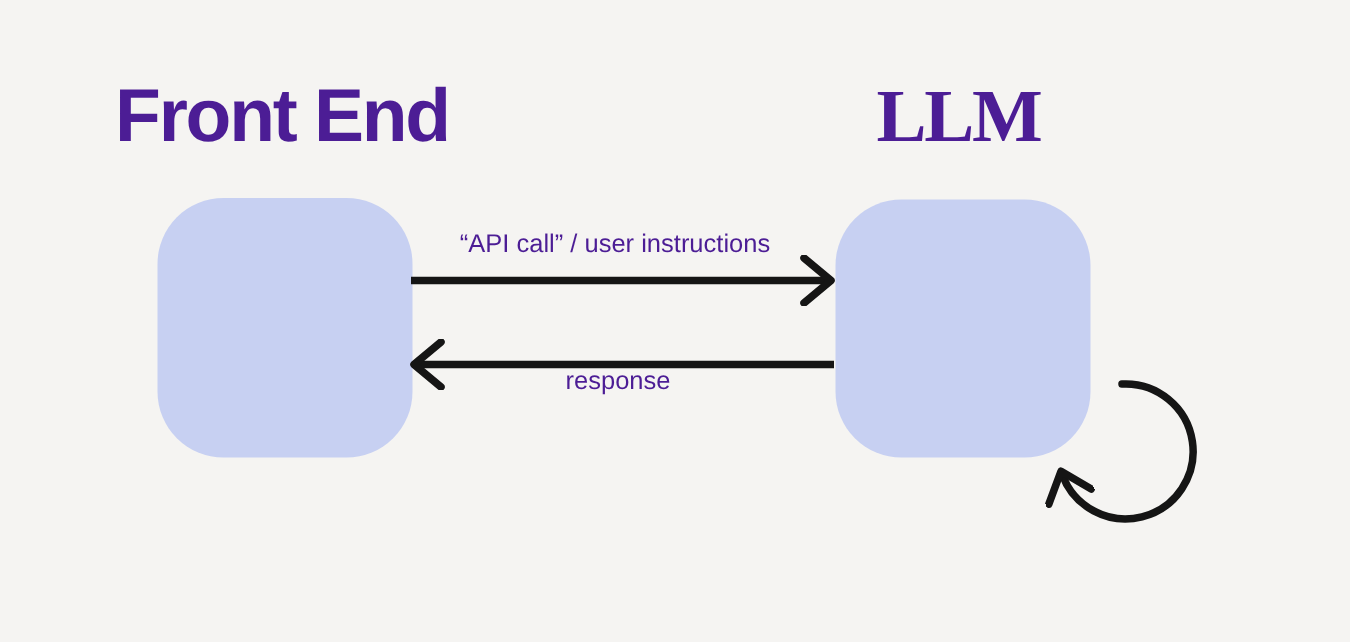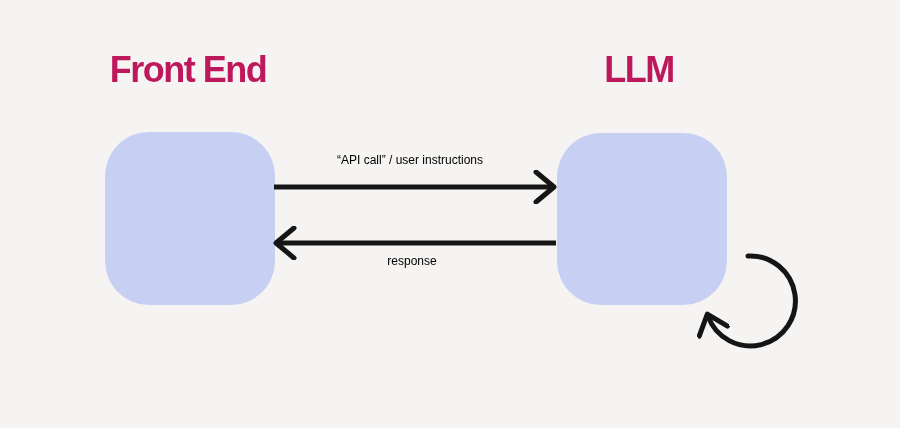--- a/index.html
+++ b/index.html
@@ -11,52 +11,52 @@
     width: 900px;
     height: 428px;
     background: #f5f4f2;
     overflow: hidden;
     font-family: "Liberation Sans", sans-serif;
     color: #141414;
   }
   .node-title {
     position: absolute;
     transform: translateX(-50%);
-    font-size: 36px;
+    font-size: 50px;
     font-weight: 700;
     letter-spacing: -1.5px;
     line-height: 1;
     white-space: nowrap;
-    color: #be185d;
+    color: #4c1d95;
   }
   .title-frontend { left: 188px; top: 52px; }
-  .title-llm     { left: 639px; top: 52px; }
+  .title-llm     { left: 639px; top: 52px; font-family: Liberation Serif, serif; }
   .node-box {
     position: absolute;
     width: 170px;
     background: #c7d0f2;
     border-radius: 44px;
   }
   .box-frontend { left: 105px; top: 132px; height: 173px; }
   .box-llm      { left: 557px; top: 133px; height: 172px; }
   .arrows-layer {
     position: absolute;
     left: 0; top: 0;
     width: 900px; height: 428px;
   }
   .edge-label {
     position: absolute;
     transform: translateX(-50%);
-    font-size: 12px;
+    font-size: 17px;
     line-height: 1.2;
     white-space: nowrap;
-    color: #000000;
+    color: #4c1d95;
   }
   .label-api      { left: 410px; top: 153px; }
-  .label-response { left: 412px; top: 254px; }
+  .label-response { left: 412px; top: 244px; }
   .label-loop     { left: 685px; top: 353px; }
 </style>
 </head>
 <body>
 
 <div class="stage">
 
   <div class="node-title title-frontend">Front End</div>
 
   <div class="node-title title-llm">LLM</div>

